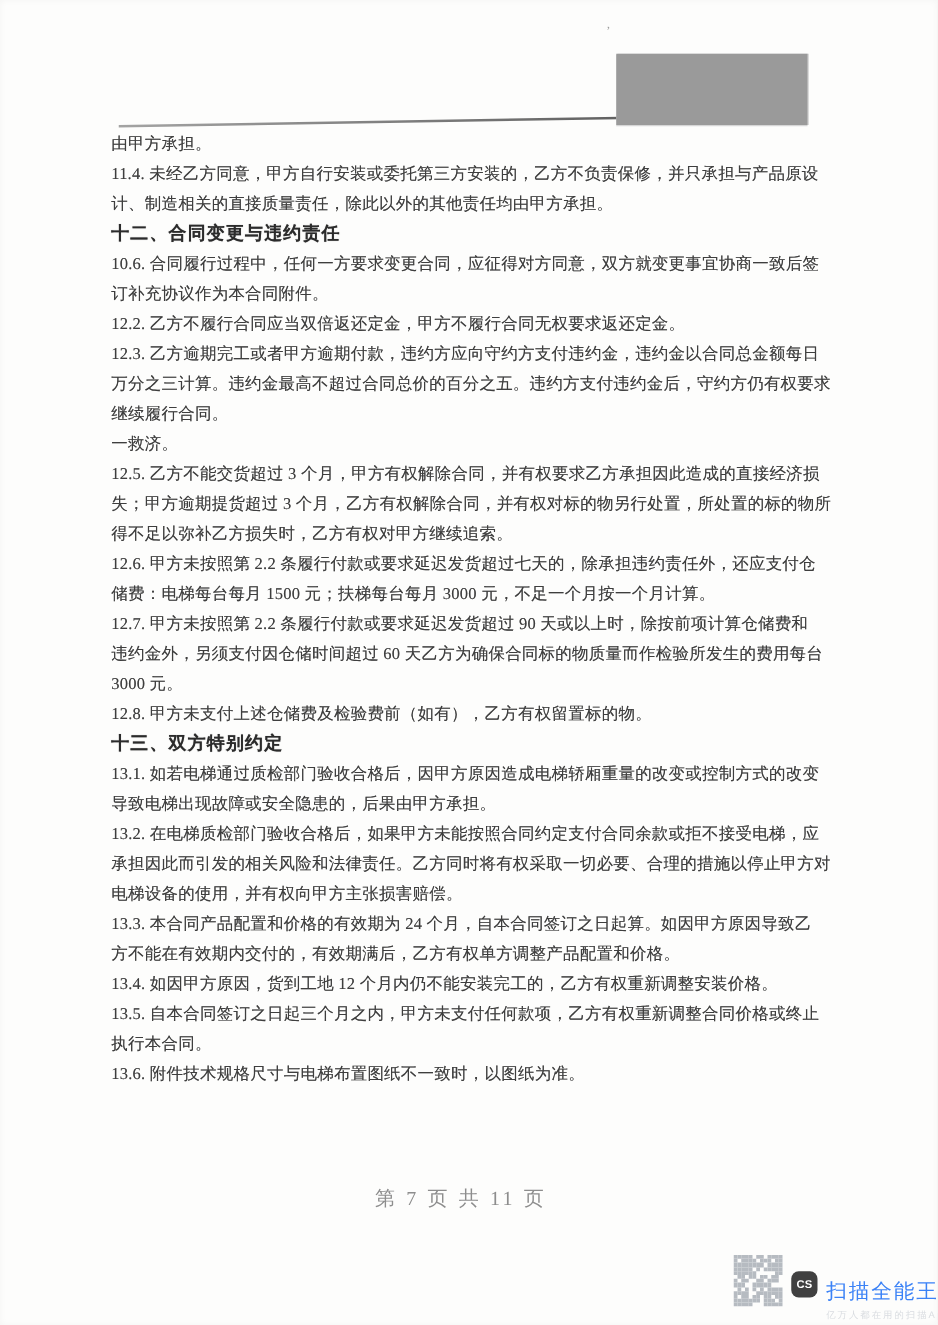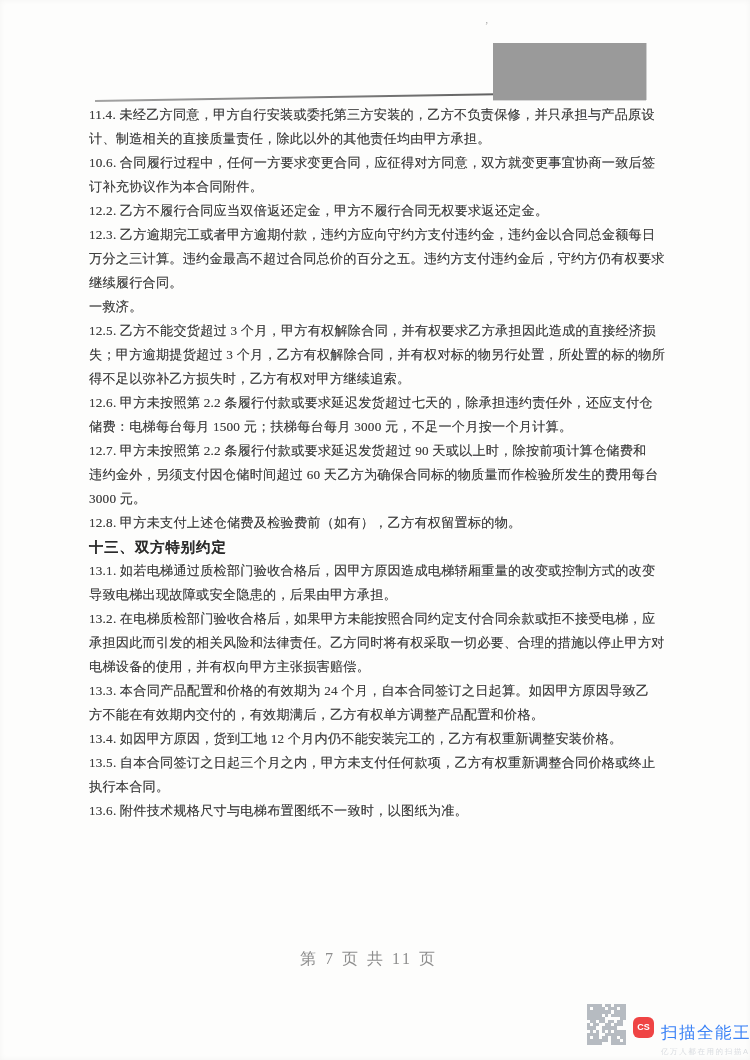--- a/index.html
+++ b/index.html
@@ -94,21 +94,21 @@
     grid-template-columns: repeat(13, 3px);
     grid-auto-rows: 3.2px;
   }
   .qr-cell { background: #b6bbc1; }
   .wm-right { margin-left: 7px; }
   .wm-row { display: flex; align-items: center; }
   .cs-logo {
     width: 21px;
     height: 21px;
     border-radius: 6px;
-    background: #ef4444;
+    background: #404040;
     color: #ffffff;
     font-size: 9px;
     font-weight: 700;
     display: flex;
     align-items: center;
     justify-content: center;
     font-family: "Liberation Sans", sans-serif;
     margin-top: 6px;
   }
   .wm-brand {
@@ -135,22 +135,24 @@
 
 <div class="page">
 
   <div class="scan-edge-line"></div>
 
   <div class="redaction-box" style="background: rgb(154, 154, 154);"></div>
 
   <div class="noise-mark">’</div>
 
   <div class="doc" id="doc">
+      <div class="line">由甲方承担。</div>
       <div class="line">11.4.  未经乙方同意，甲方自行安装或委托第三方安装的，乙方不负责保修，并只承担与产品原设</div>
       <div class="line">计、制造相关的直接质量责任，除此以外的其他责任均由甲方承担。</div>
+      <div class="line heading">十二、合同变更与违约责任</div>
       <div class="line">10.6.  合同履行过程中，任何一方要求变更合同，应征得对方同意，双方就变更事宜协商一致后签</div>
       <div class="line">订补充协议作为本合同附件。</div>
       <div class="line">12.2.  乙方不履行合同应当双倍返还定金，甲方不履行合同无权要求返还定金。</div>
       <div class="line">12.3.  乙方逾期完工或者甲方逾期付款，违约方应向守约方支付违约金，违约金以合同总金额每日</div>
       <div class="line">万分之三计算。违约金最高不超过合同总价的百分之五。违约方支付违约金后，守约方仍有权要求</div>
       <div class="line">继续履行合同。</div>
       <div class="line">一救济。</div>
       <div class="line">12.5.  乙方不能交货超过 3 个月，甲方有权解除合同，并有权要求乙方承担因此造成的直接经济损</div>
       <div class="line">失；甲方逾期提货超过 3 个月，乙方有权解除合同，并有权对标的物另行处置，所处置的标的物所</div>
       <div class="line">得不足以弥补乙方损失时，乙方有权对甲方继续追索。</div>

